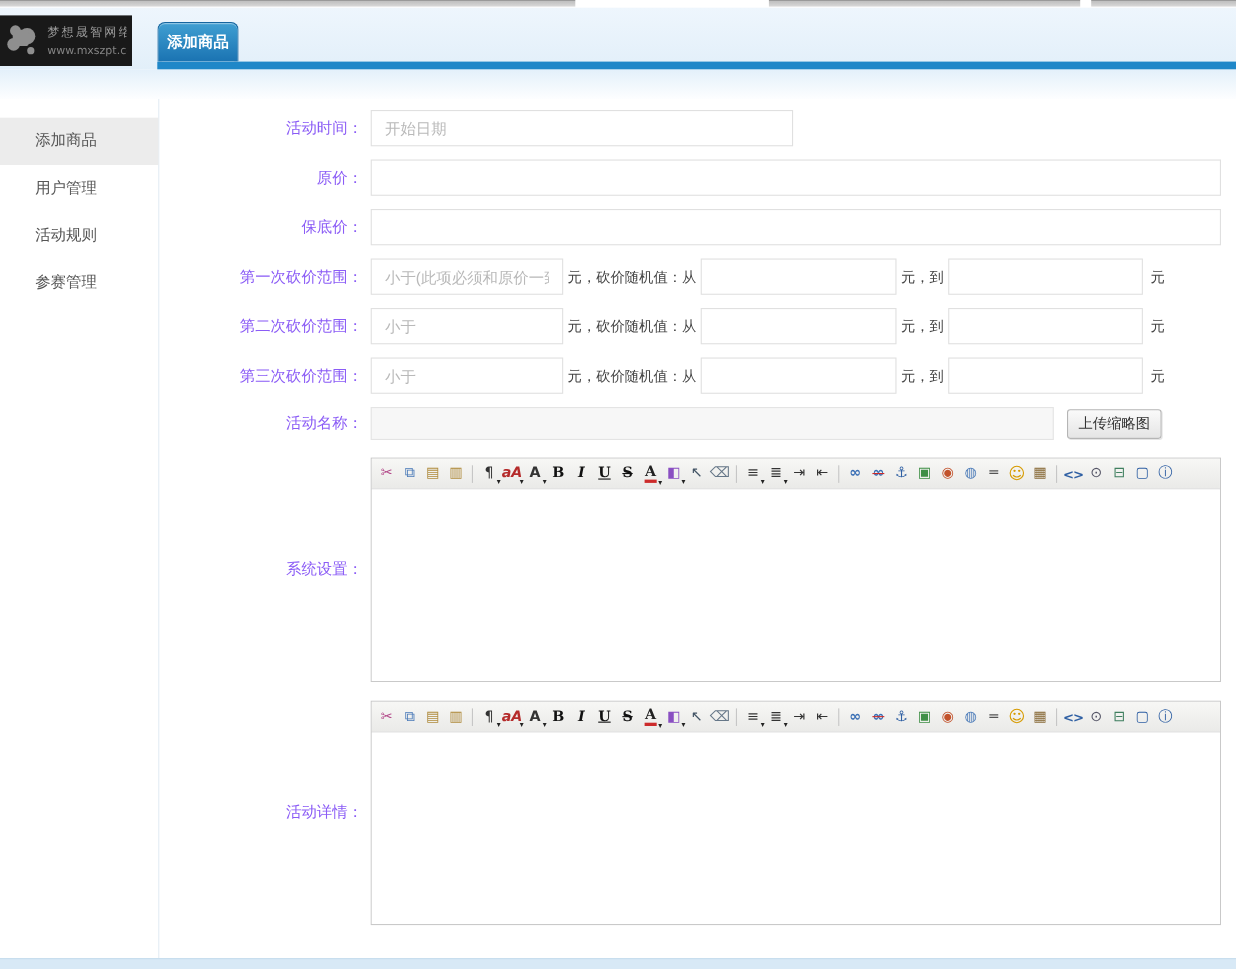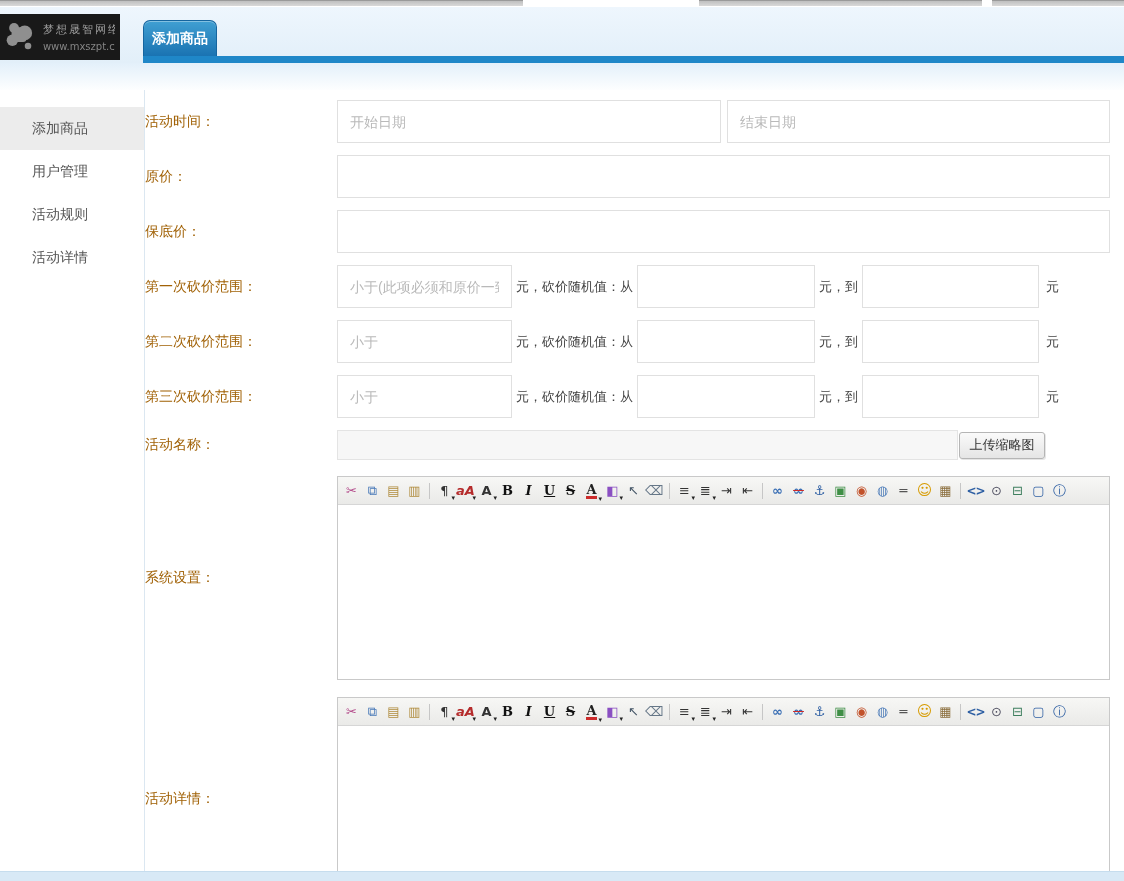--- a/index.html
+++ b/index.html
@@ -25,34 +25,34 @@
        color:#fff;font-size:14px;font-weight:bold;display:flex;align-items:center;justify-content:center;cursor:pointer}
 
   
   .sidebar{position:absolute;top:90px;left:0;width:145px;height:781px;background:#fff;border-right:1px solid #dbe7f1;padding-top:17px}
   .menu-item{height:43px;line-height:43px;padding-left:32px;font-size:14px;color:#555;cursor:pointer;white-space:nowrap}
   .menu-item.active{background:#ececec}
 
   
   .content{position:absolute;top:90px;left:145px;width:979px;height:781px;background:#fff;padding-top:10px;overflow:hidden}
   .row{display:flex;align-items:center;margin-bottom:12px}
-  .lbl{width:192px;flex:none;padding-right:7px;font-size:14px;color:#a16207;white-space:nowrap}
-  .ipt{height:43px;border:1px solid #e0e0e0;background:#fff;padding:0 12px;font-size:14px;color:#333;outline:none}
+  .lbl{width:192px;flex:none;text-align:right;padding-right:7px;font-size:14px;color:#8b5cf6;white-space:nowrap}
+  .ipt{height:33px;border:1px solid #e0e0e0;background:#fff;padding:0 12px;font-size:14px;color:#333;outline:none}
   .ipt::placeholder{color:#b9b9b9}
   .w-start{width:384px;margin-right:6px}
   .w-end{width:383px}
   .w-full{width:773px}
   .w-range{width:175px}
   .w-rand{width:178px}
   .w-rand2{width:177px}
   .mid{font-size:13px;color:#444;margin:0 4px;white-space:nowrap}
   .unit{margin-left:7px}
   .row-img{margin-top:2px;margin-bottom:16px}
   .img-ipt{width:621px;height:30px;background:#f7f7f7;border:1px solid #e4e4e4;padding:0 10px;font-size:13px;color:#333}
-  .upload-btn{margin-left:1px;width:86px;height:27px;background:linear-gradient(#fafafa,#e5e5e5);
+  .upload-btn{margin-left:12px;width:86px;height:27px;background:linear-gradient(#fafafa,#e5e5e5);
       border:1px solid #b5b5b5;border-radius:3px;font-size:13px;color:#333;cursor:pointer;
       box-shadow:1px 1px 0 rgba(0,0,0,.10);font-family:Liberation Sans, sans-serif}
   .row-editor1{margin-bottom:17px}
   .row-editor2{margin-bottom:0}
 
   
   .editor{width:773px;border:1px solid #c9c9c9;background:#fff}
   .ed-toolbar{height:28px;display:flex;align-items:center;background:linear-gradient(#f7f7f5,#eaeae8);
       border-bottom:1px solid #d6d6d6;padding:0 3px;overflow:hidden}
   .tbi{width:21px;height:22px;display:inline-flex;align-items:center;justify-content:center;
@@ -118,30 +118,29 @@
       <div class="menu-item active" data-name="sidebar-item-2">
     <span data-name="sidebar-item-label">添加商品</span>
   </div>
       <div class="menu-item" data-name="sidebar-item-4">
     <span data-name="sidebar-item-label">用户管理</span>
   </div>
       <div class="menu-item" data-name="sidebar-item-5">
     <span data-name="sidebar-item-label">活动规则</span>
   </div>
       <div class="menu-item" data-name="sidebar-item-6">
-    <span data-name="sidebar-item-label">活动详情</span>
+    <span data-name="sidebar-item-label">参赛管理</span>
   </div>
     </div>
 
   <div class="content" data-name="main-content">
 
     <div class="row" data-name="form-row-activity-time">
       <label class="lbl" data-name="activity-time-label">活动时间：</label>
       <input class="ipt w-start" data-name="start-date-input" placeholder="开始日期" style="">
-      <input class="ipt w-end" data-name="end-date-input" placeholder="结束日期" style="">
     </div>
 
 
 
     <div class="row" data-name="form-row-original-price">
       <label class="lbl" data-name="original-price-label">原价：</label>
       <input class="ipt w-full" data-name="original-price-input" style="">
     </div>
 
     <div class="row" data-name="form-row-floor-price">

